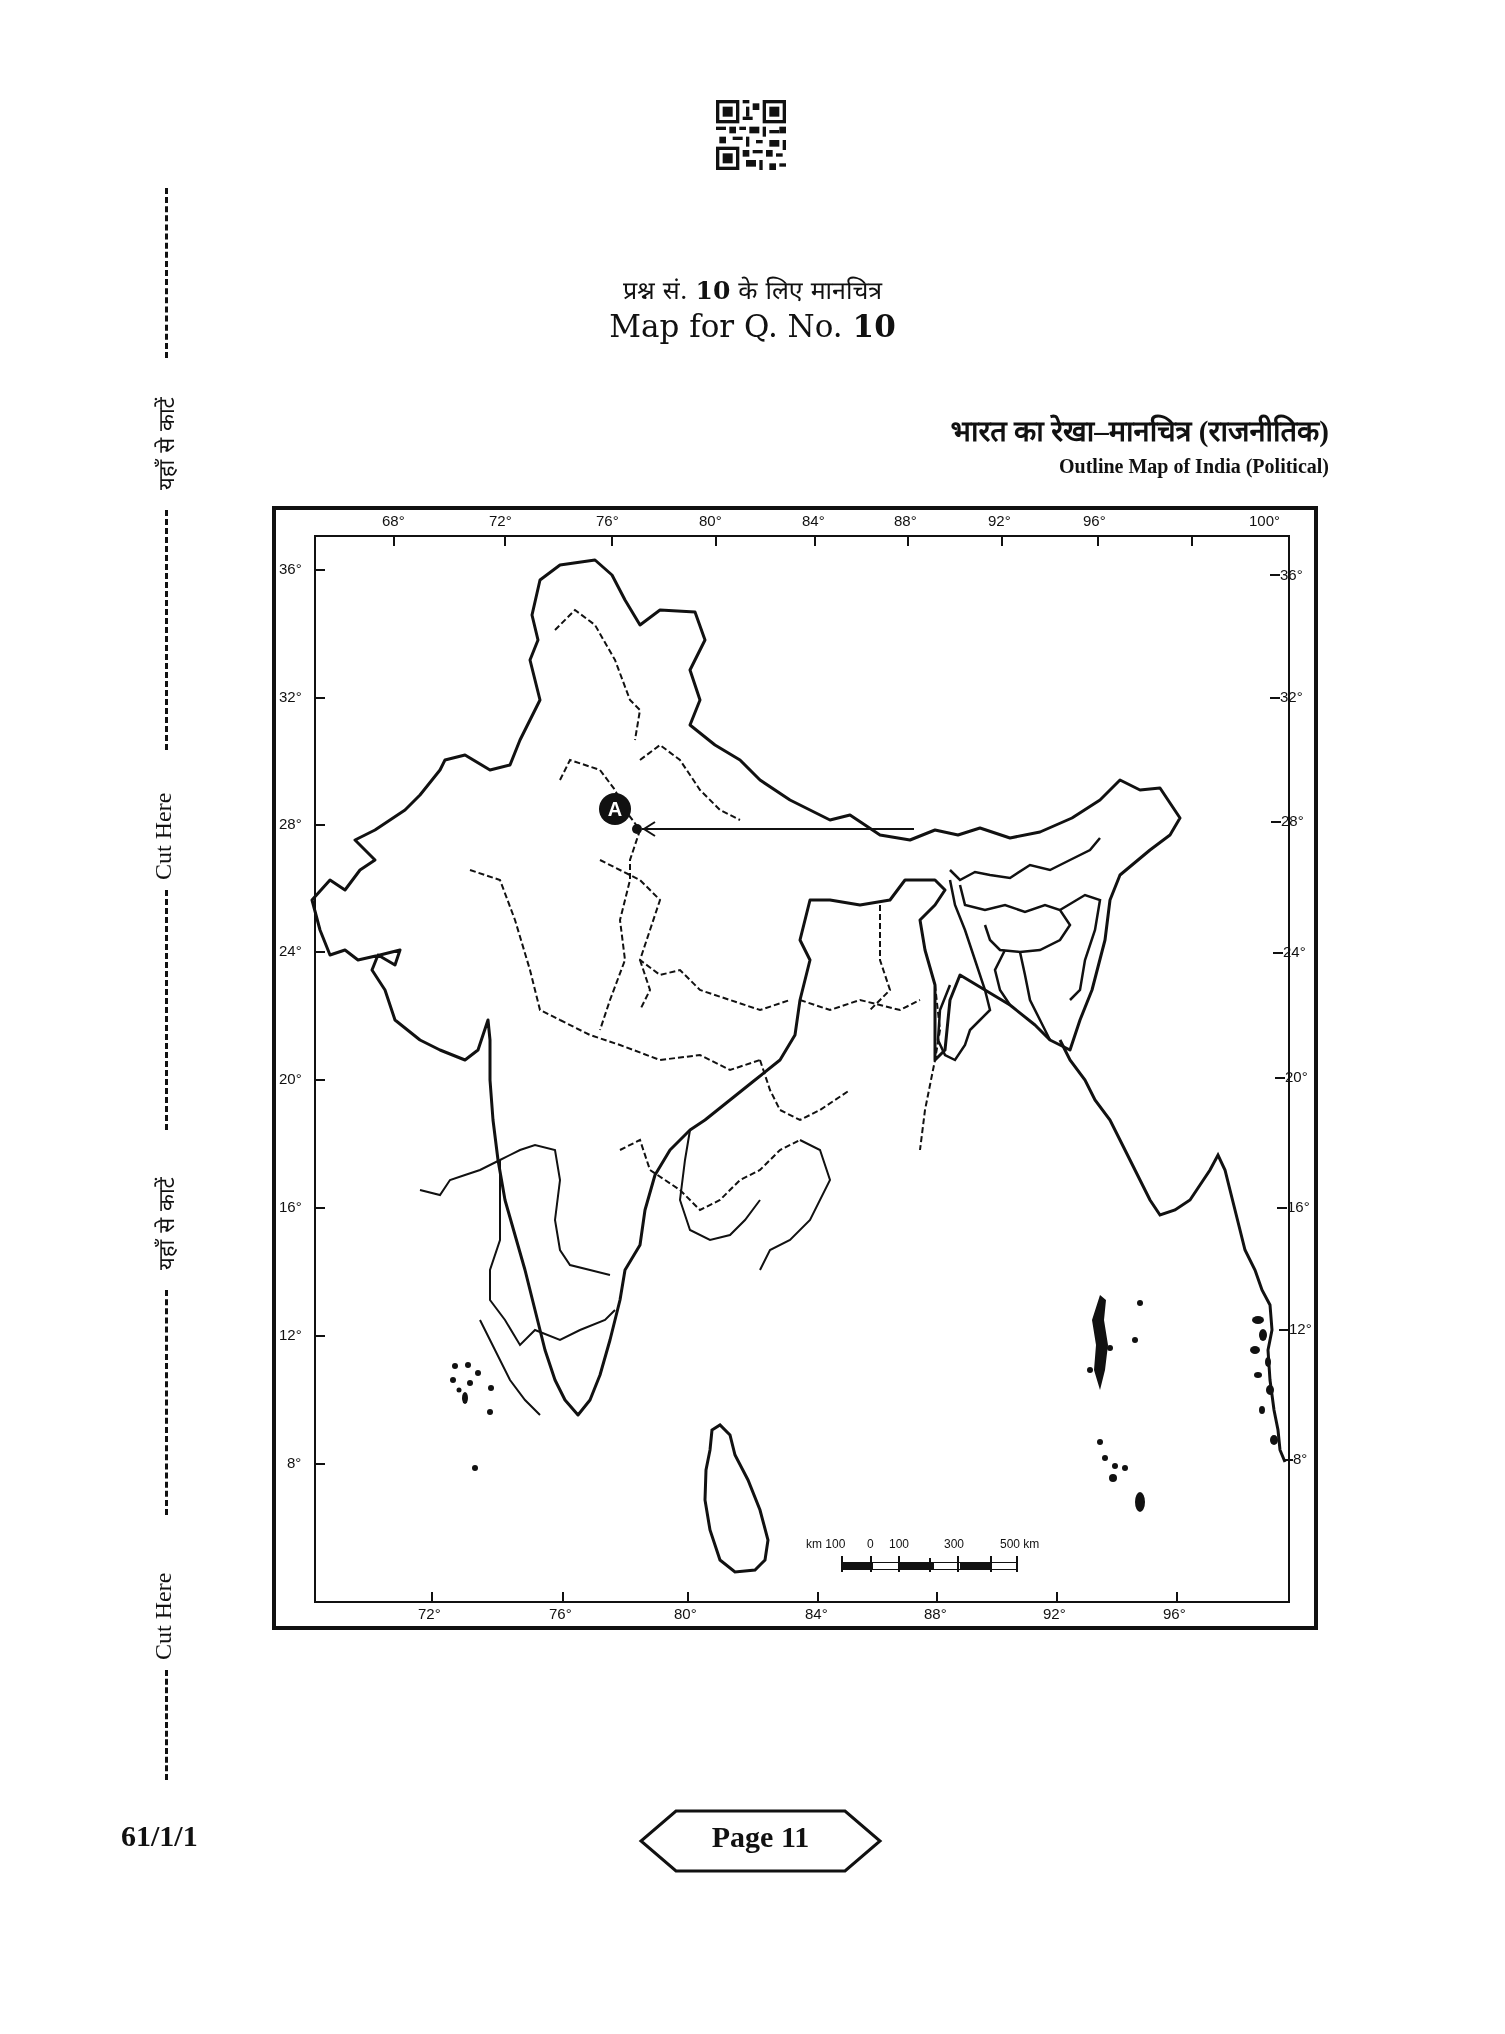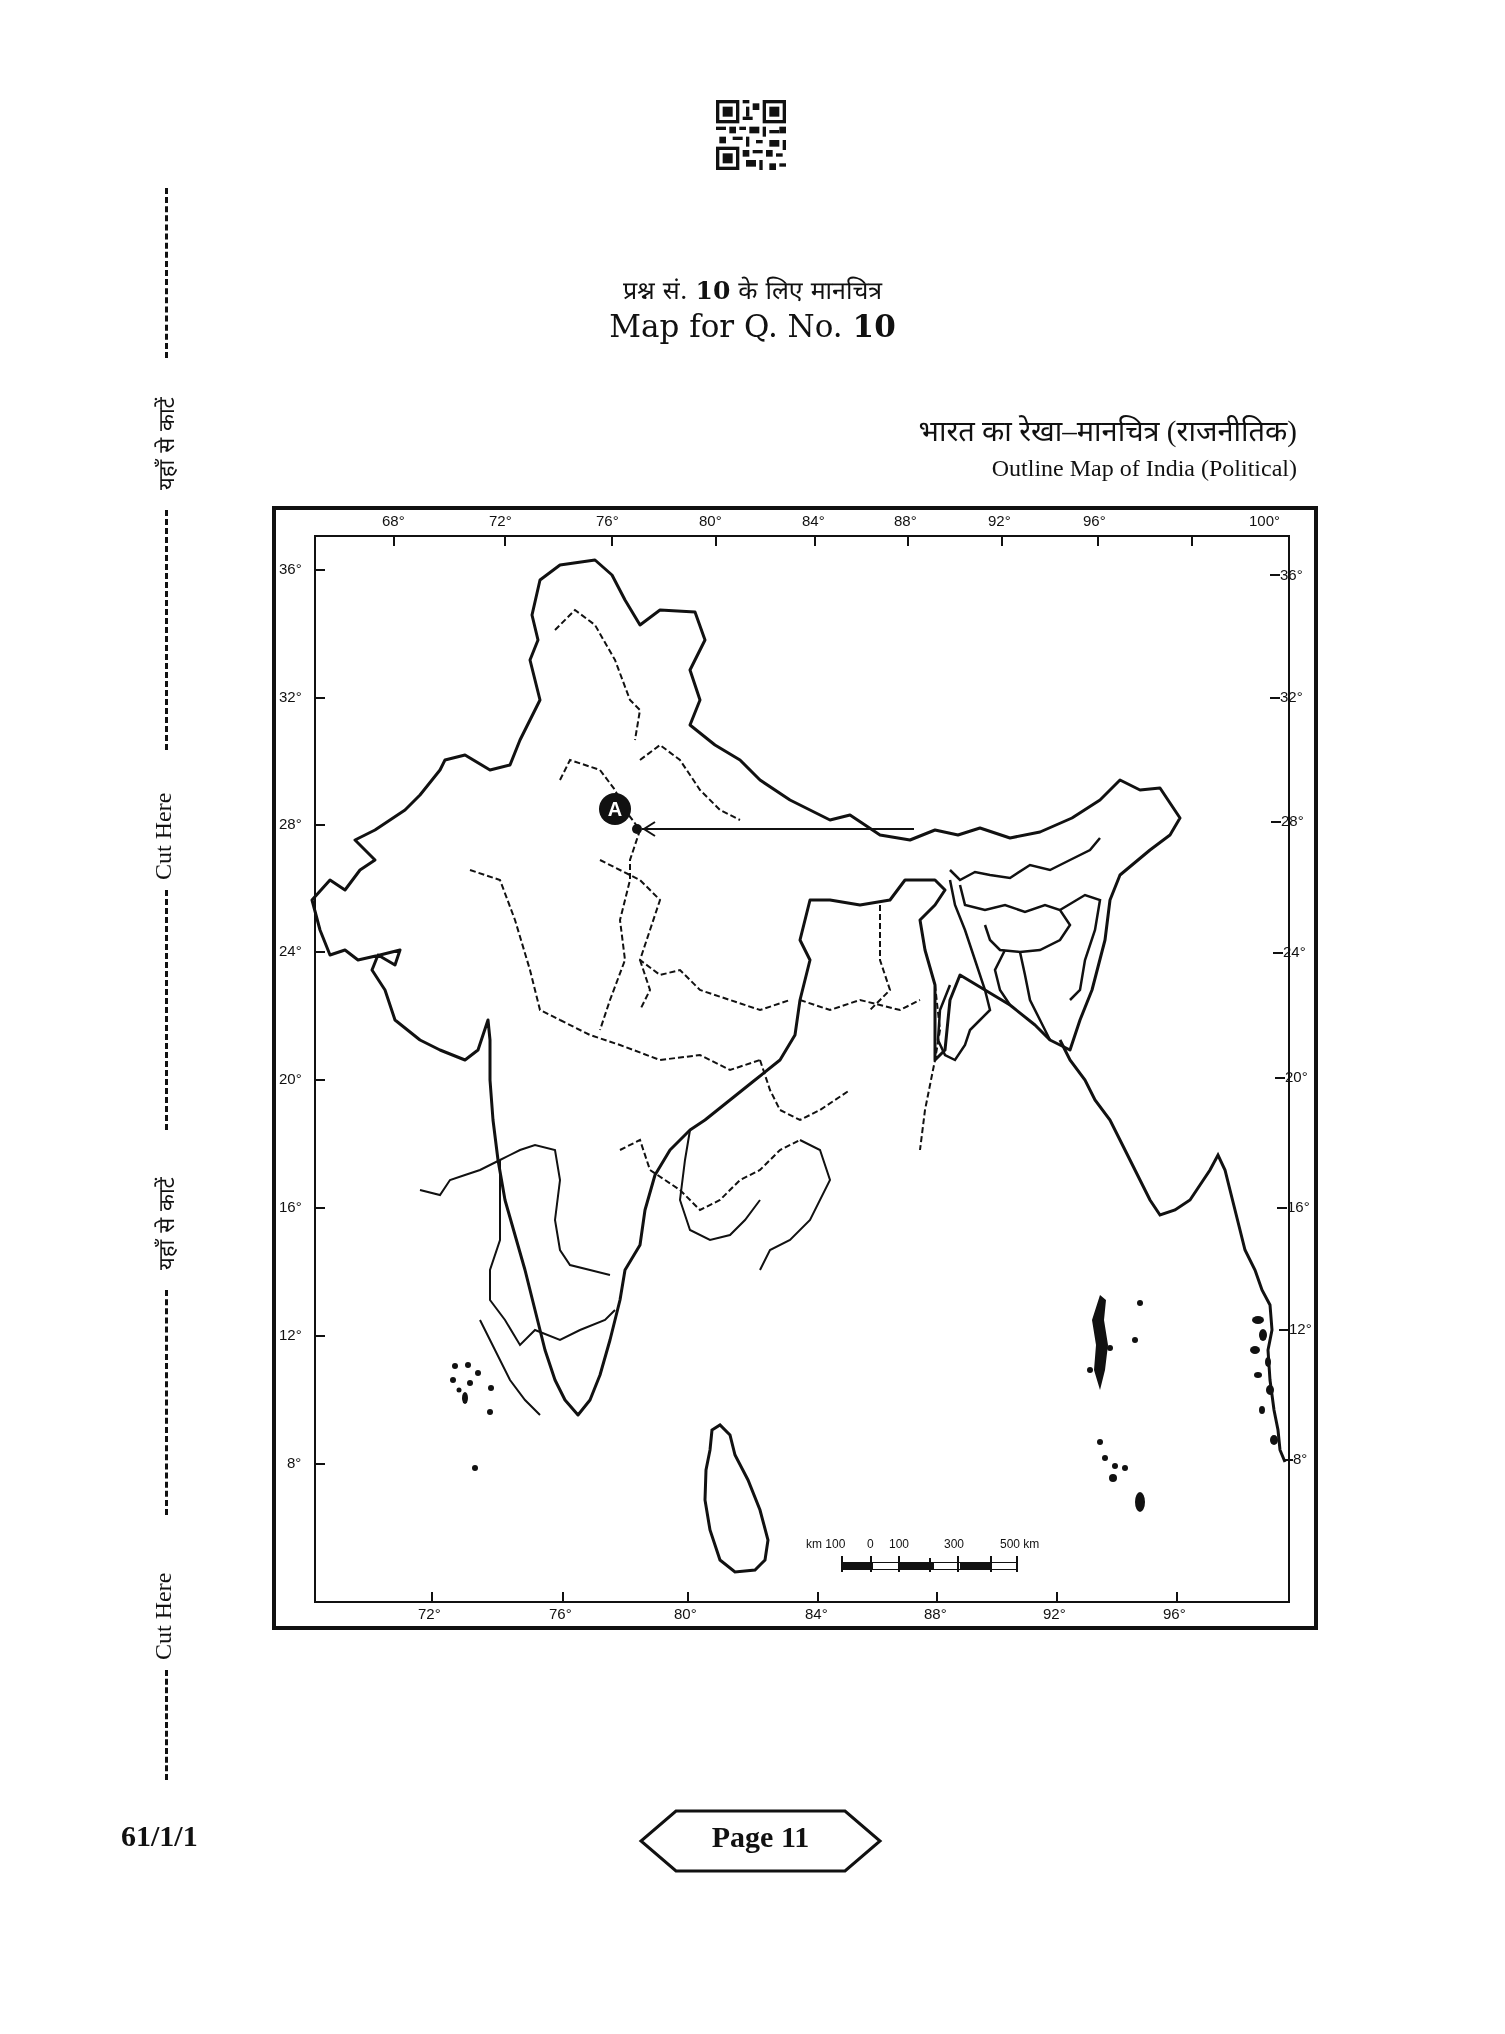--- a/index.html
+++ b/index.html
@@ -6,23 +6,23 @@
   body{width:1505px;height:2034px;position:relative;overflow:hidden;font-family:"DejaVu Serif",serif;color:#111;}
   .abs{position:absolute;}
   
   #qr{left:716px;top:100px;width:70px;height:70px;}
   
   .q-title{left:0;width:1505px;text-align:center;}
   #q-hindi{top:272px;font-size:25px;}
   #q-eng{top:308px;font-size:31px;}
   .bold{font-weight:bold;}
   
-  .map-title{right:208px;text-align:right;font-family:"Liberation Serif",serif;font-weight:normal;}
+  .map-title{right:176px;text-align:right;font-family:"Liberation Serif",serif;font-weight:bold;}
   #map-title-hi{top:410px;font-size:29px;}
-  #map-title-en{top:455px;font-size:24px;}
+  #map-title-en{top:455px;font-size:20px;}
   
   #outer-frame{left:272px;top:506px;width:1046px;height:1124px;border:4px solid #111;box-sizing:border-box;}
   #inner-frame{left:314px;top:535px;width:976px;height:1068px;border:2.5px solid #111;box-sizing:border-box;}
   .tick-label{font-family:"Liberation Sans",sans-serif;font-size:15px;color:#111;}
   
   .cut-text{font-family:"Liberation Serif",serif;font-size:24px;transform:rotate(-90deg);transform-origin:left top;white-space:nowrap;}
   .dash-line{width:0;border-left:3px dashed #111;left:165px;}
   
   #code{left:121px;top:1819px;font-family:"Liberation Serif",serif;font-weight:bold;font-size:30px;}
   #page-badge{left:638px;top:1808px;width:245px;height:66px;}

